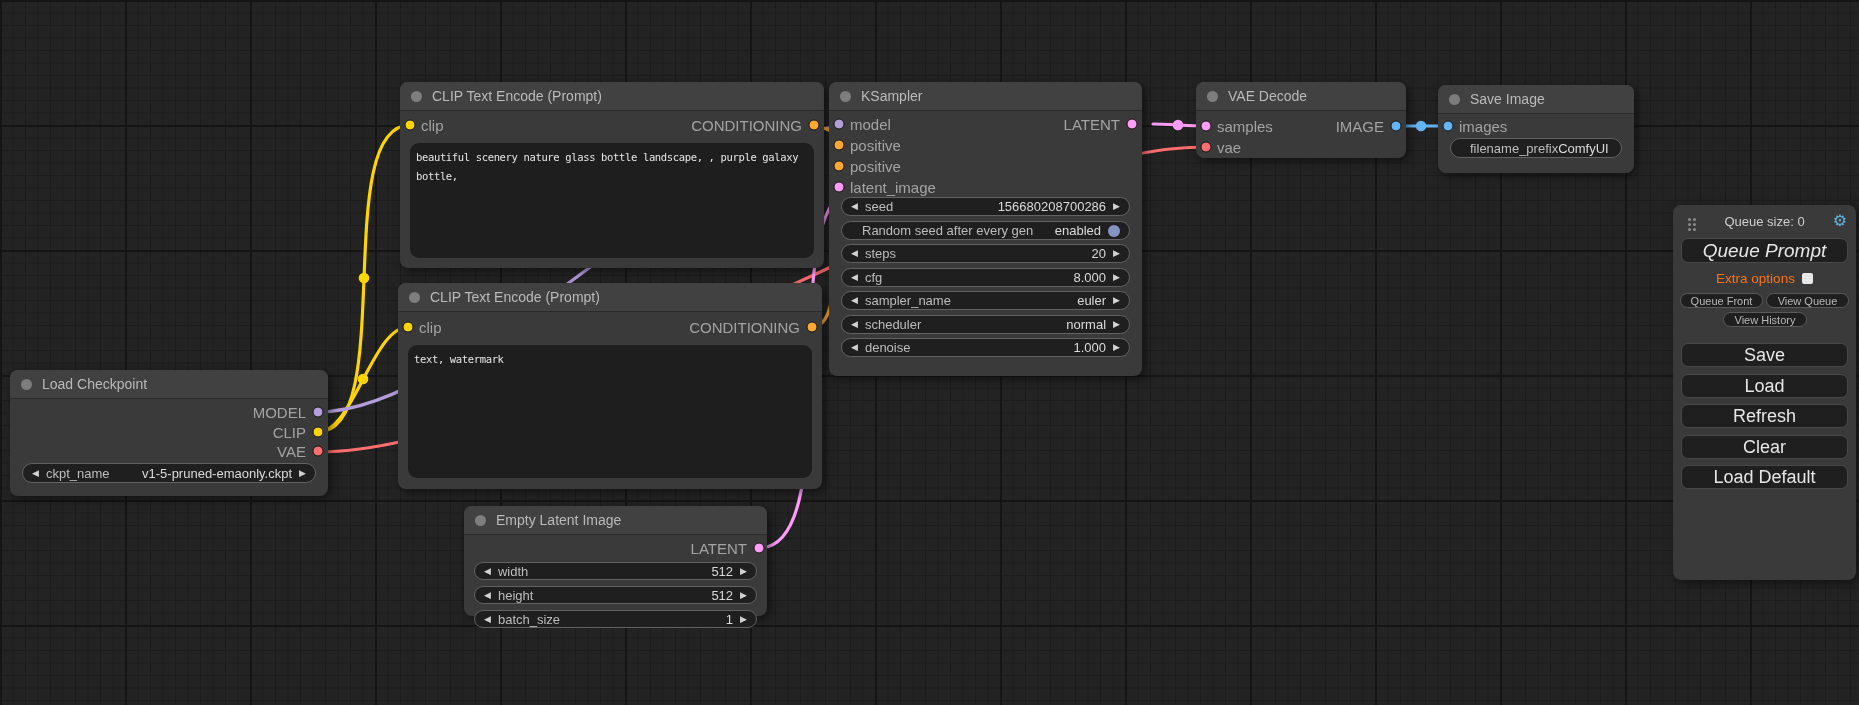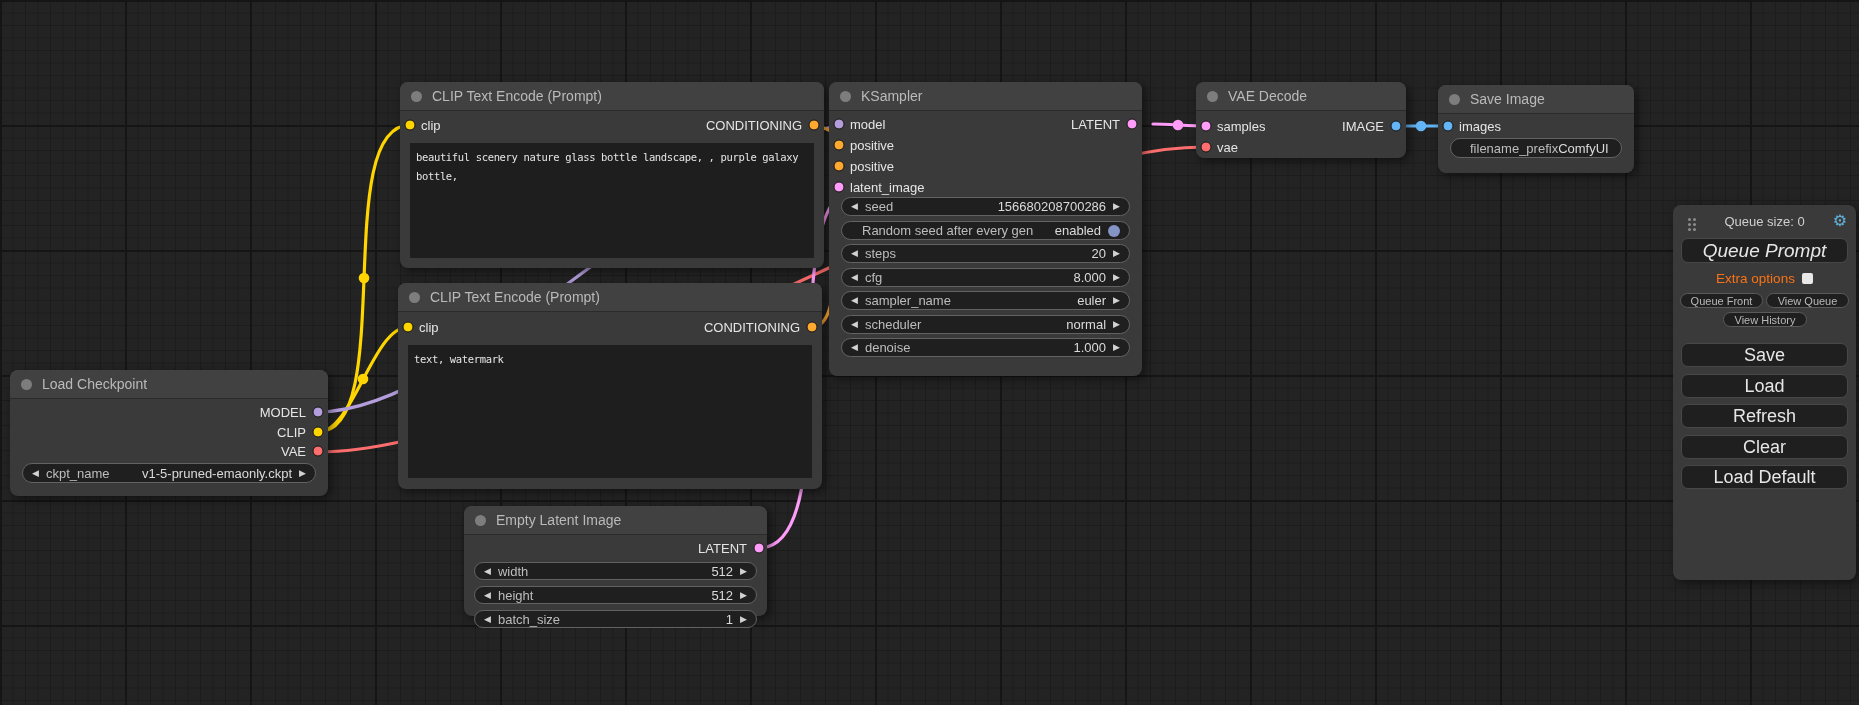--- a/index.html
+++ b/index.html
@@ -23,32 +23,32 @@
   .ntitle{
     height:28px;background:#414141;border-radius:8px 8px 0 0;
     border-bottom:1px solid #2b2b2b;display:flex;align-items:center;
     padding:0 11px;gap:10px;color:#bababa;font-size:14px;white-space:nowrap;overflow:hidden;
   }
   .ndot{width:11px;height:11px;border-radius:50%;background:#7d7d7d;flex:0 0 auto;}
   .port{
     position:absolute;width:11px;height:11px;border-radius:50%;
     border:1px solid #161616;transform:translate(-50%,-50%);box-sizing:border-box;z-index:2;
   }
-  .plabel{position:absolute;transform:translateY(-50%);font-size:13px;color:#e5e5e5;white-space:nowrap;}
+  .plabel{position:absolute;transform:translateY(-50%);font-size:15px;color:#a3a3a3;white-space:nowrap;}
   .widget{
     position:absolute;background:#1f1f1f;border:1px solid #626262;border-radius:10px;
     display:flex;align-items:center;box-sizing:border-box;padding:0 9px;
     font-size:13px;color:#bdbdbd;white-space:nowrap;overflow:hidden;
   }
   .warr{font-size:9px;color:#d2d2d2;flex:0 0 auto;line-height:1;}
   .wlabel{margin-left:7px;}
   .wvalue{margin-left:auto;margin-right:7px;color:#dadada;}
   .toggle-dot{width:12px;height:12px;border-radius:50%;flex:0 0 auto;}
   .prompt{
-    position:absolute;background:#1e1e1e;border-radius:0;box-sizing:border-box;
+    position:absolute;background:#1e1e1e;border-radius:9px;box-sizing:border-box;
     padding:5px 6px;color:#e6e6e6;font-family:"DejaVu Sans Mono",monospace;
     font-size:10.5px;letter-spacing:-0.35px;line-height:19px;white-space:pre-wrap;overflow:hidden;
   }
   .menu{
     position:absolute;z-index:3;left:1673px;top:205px;width:183px;height:375px;
     background:#3a3a3a;border-radius:8px;box-shadow:3px 3px 10px rgba(0,0,0,.5);
   }
   .menu-header{position:absolute;left:0;top:9px;width:100%;text-align:center;font-size:13px;color:#cfcfcf;}
   .drag-dots{
     position:absolute;left:15px;top:13px;width:3px;height:3px;background:#8a8a8a;border-radius:50%;

